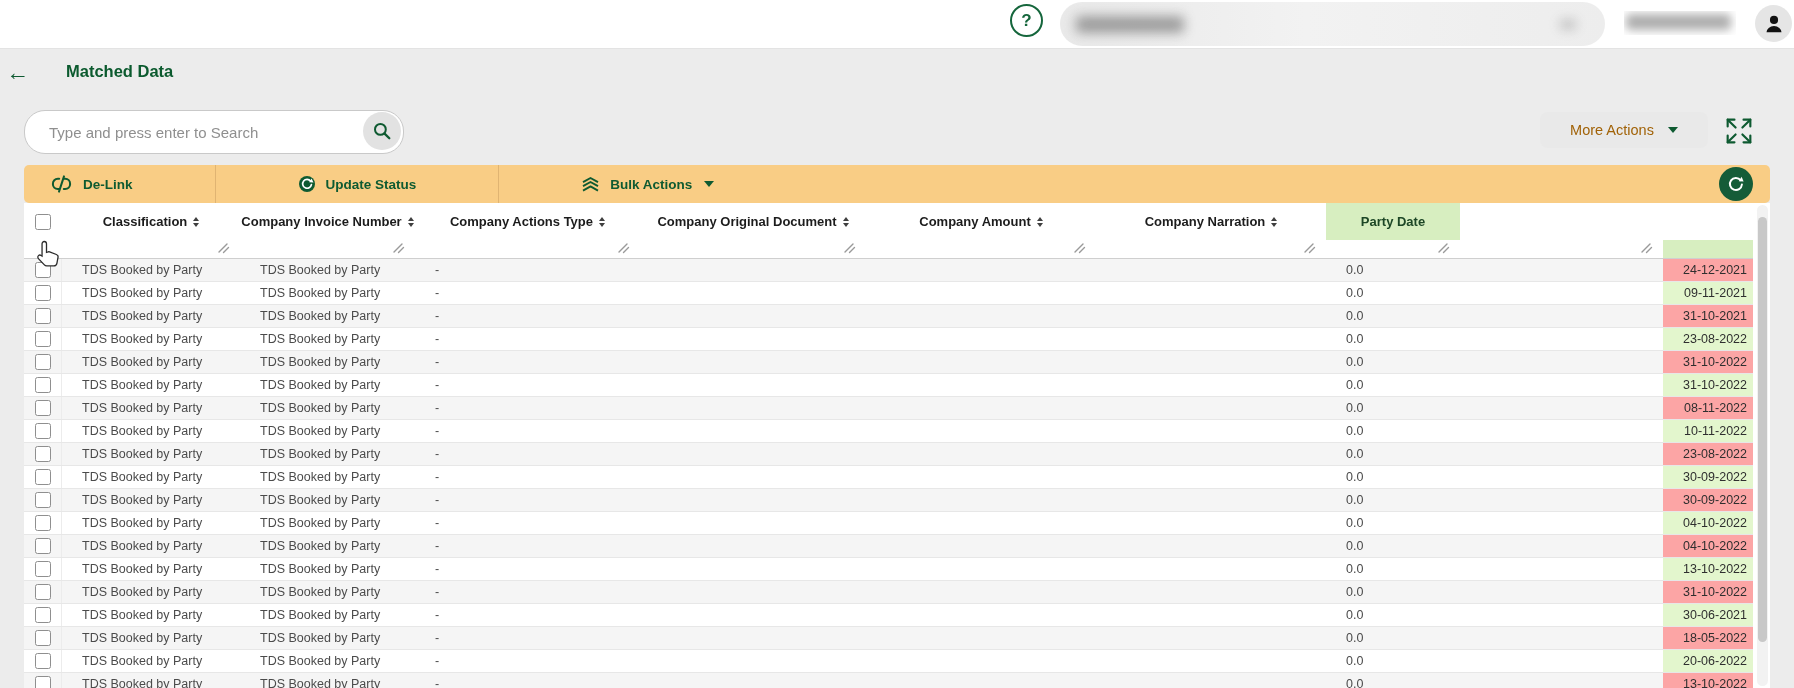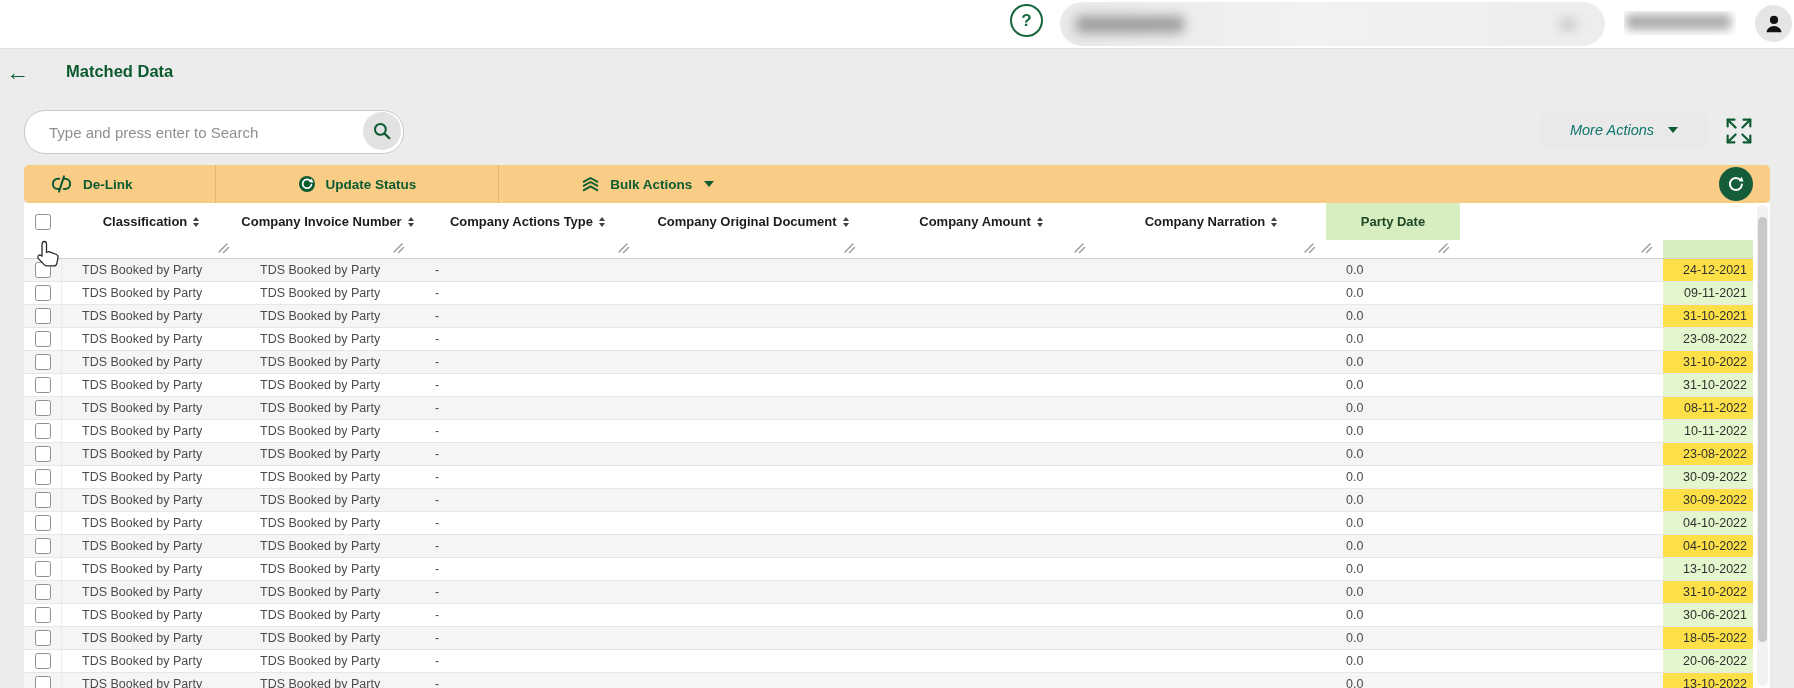--- a/index.html
+++ b/index.html
@@ -22,21 +22,21 @@
   
   .back-arrow{position:absolute;left:6px;top:58px;width:30px;height:28px;color:#0e5a31;font-size:23px;font-weight:bold;cursor:pointer;line-height:28px;}
   .page-title{position:absolute;left:46px;top:62px;font-size:16.5px;font-weight:bold;color:#0b5a2e;margin-left:20px;}
   
   .search-wrap{position:absolute;left:24px;top:110px;width:378px;height:42px;background:#fff;border:1px solid #c9c9c9;border-radius:21px;}
   .search-input{position:absolute;left:22px;top:1px;width:320px;height:38px;border:none;outline:none;font-size:15px;color:#333;background:transparent;font-family:"Liberation Sans",sans-serif;}
   .search-input::placeholder{color:#8f8f8f;}
   .search-btn{position:absolute;right:2px;top:1px;width:38px;height:38px;border-radius:50%;background:#e2e2e2;display:flex;align-items:center;justify-content:center;cursor:pointer;}
   
   .more-actions{position:absolute;left:1540px;top:112px;width:168px;height:36px;background:#e9e9e9;border-radius:8px;
-    display:flex;align-items:center;justify-content:center;gap:14px;cursor:pointer;font-size:14.5px;color:#0f766e;font-style:italic;}
+    display:flex;align-items:center;justify-content:center;gap:14px;cursor:pointer;font-size:14.5px;color:#a16207;}
   .caret{width:0;height:0;border-left:5px solid transparent;border-right:5px solid transparent;border-top:6px solid #0e5a31;}
   .expand-btn{position:absolute;left:1722px;top:114px;width:34px;height:34px;cursor:pointer;}
   
   .toolbar{position:absolute;left:24px;top:165px;width:1746px;height:38px;background:#f9cd85;border-radius:5px;
     display:flex;align-items:flex-start;gap:48px;}
   .tb-item{display:flex;align-items:center;gap:10px;padding:0 34px;height:100%;cursor:pointer;
     color:#0e5a31;font-weight:bold;font-size:13.5px;}
   .tb-item:first-child{padding-left:26px;}
   .tb-sep{width:1px;height:38px;background:#e0b472;}
   .refresh-btn{position:absolute;right:17px;top:2px;width:34px;height:34px;border-radius:50%;background:#155c38;
@@ -50,21 +50,21 @@
   .filter-row{height:18px;border-bottom:1px solid #cfcfcf;}
   .fcell{display:flex;align-items:flex-start;justify-content:flex-end;padding-right:10px;}
   .fcell.green{background:#d7eec0;}
   .checkbox{width:14px;height:14px;border:1.5px solid #8f8f8f;border-radius:2.5px;background:#fff;cursor:pointer;}
   .cb-cell{display:flex;align-items:center;justify-content:center;border-right:1px solid #ececec;}
   .tr{height:22px;border-bottom:1px solid #e7e7e7;}
   .tr.odd .cell, .tr.odd .cb-cell{background:#f5f5f5;}
   .cell{display:flex;align-items:center;padding-left:20px;font-size:12.5px;color:#4b4b4b;white-space:nowrap;overflow:hidden;}
   .cell.amount{padding-left:20px;}
   .cell.green{background:#e3f6cd;justify-content:flex-end;padding-left:0;padding-right:6px;color:#2f2f2f;}
-  .tr.odd .cell.green{background:#fde047;}
+  .tr.odd .cell.green{background:#fca5a5;}
   .sort{display:inline-flex;flex-direction:column;gap:2px;margin-left:6px;}
   .sort i{width:0;height:0;border-left:3.5px solid transparent;border-right:3.5px solid transparent;display:block;}
   .sort .up{border-bottom:4.5px solid #3f3f3f;}
   .sort .dn{border-top:4.5px solid #3f3f3f;}
   
   .vscroll{position:absolute;left:1733px;top:2px;width:11px;height:481px;background:#f2f2f2;border-radius:6px;}
   .vthumb{position:absolute;left:1px;top:12px;width:9px;height:425px;background:#c8c8c8;border-radius:5px;cursor:pointer;}
   
   .cursor{position:absolute;left:36px;top:240px;z-index:20;pointer-events:none;}
 </style>

